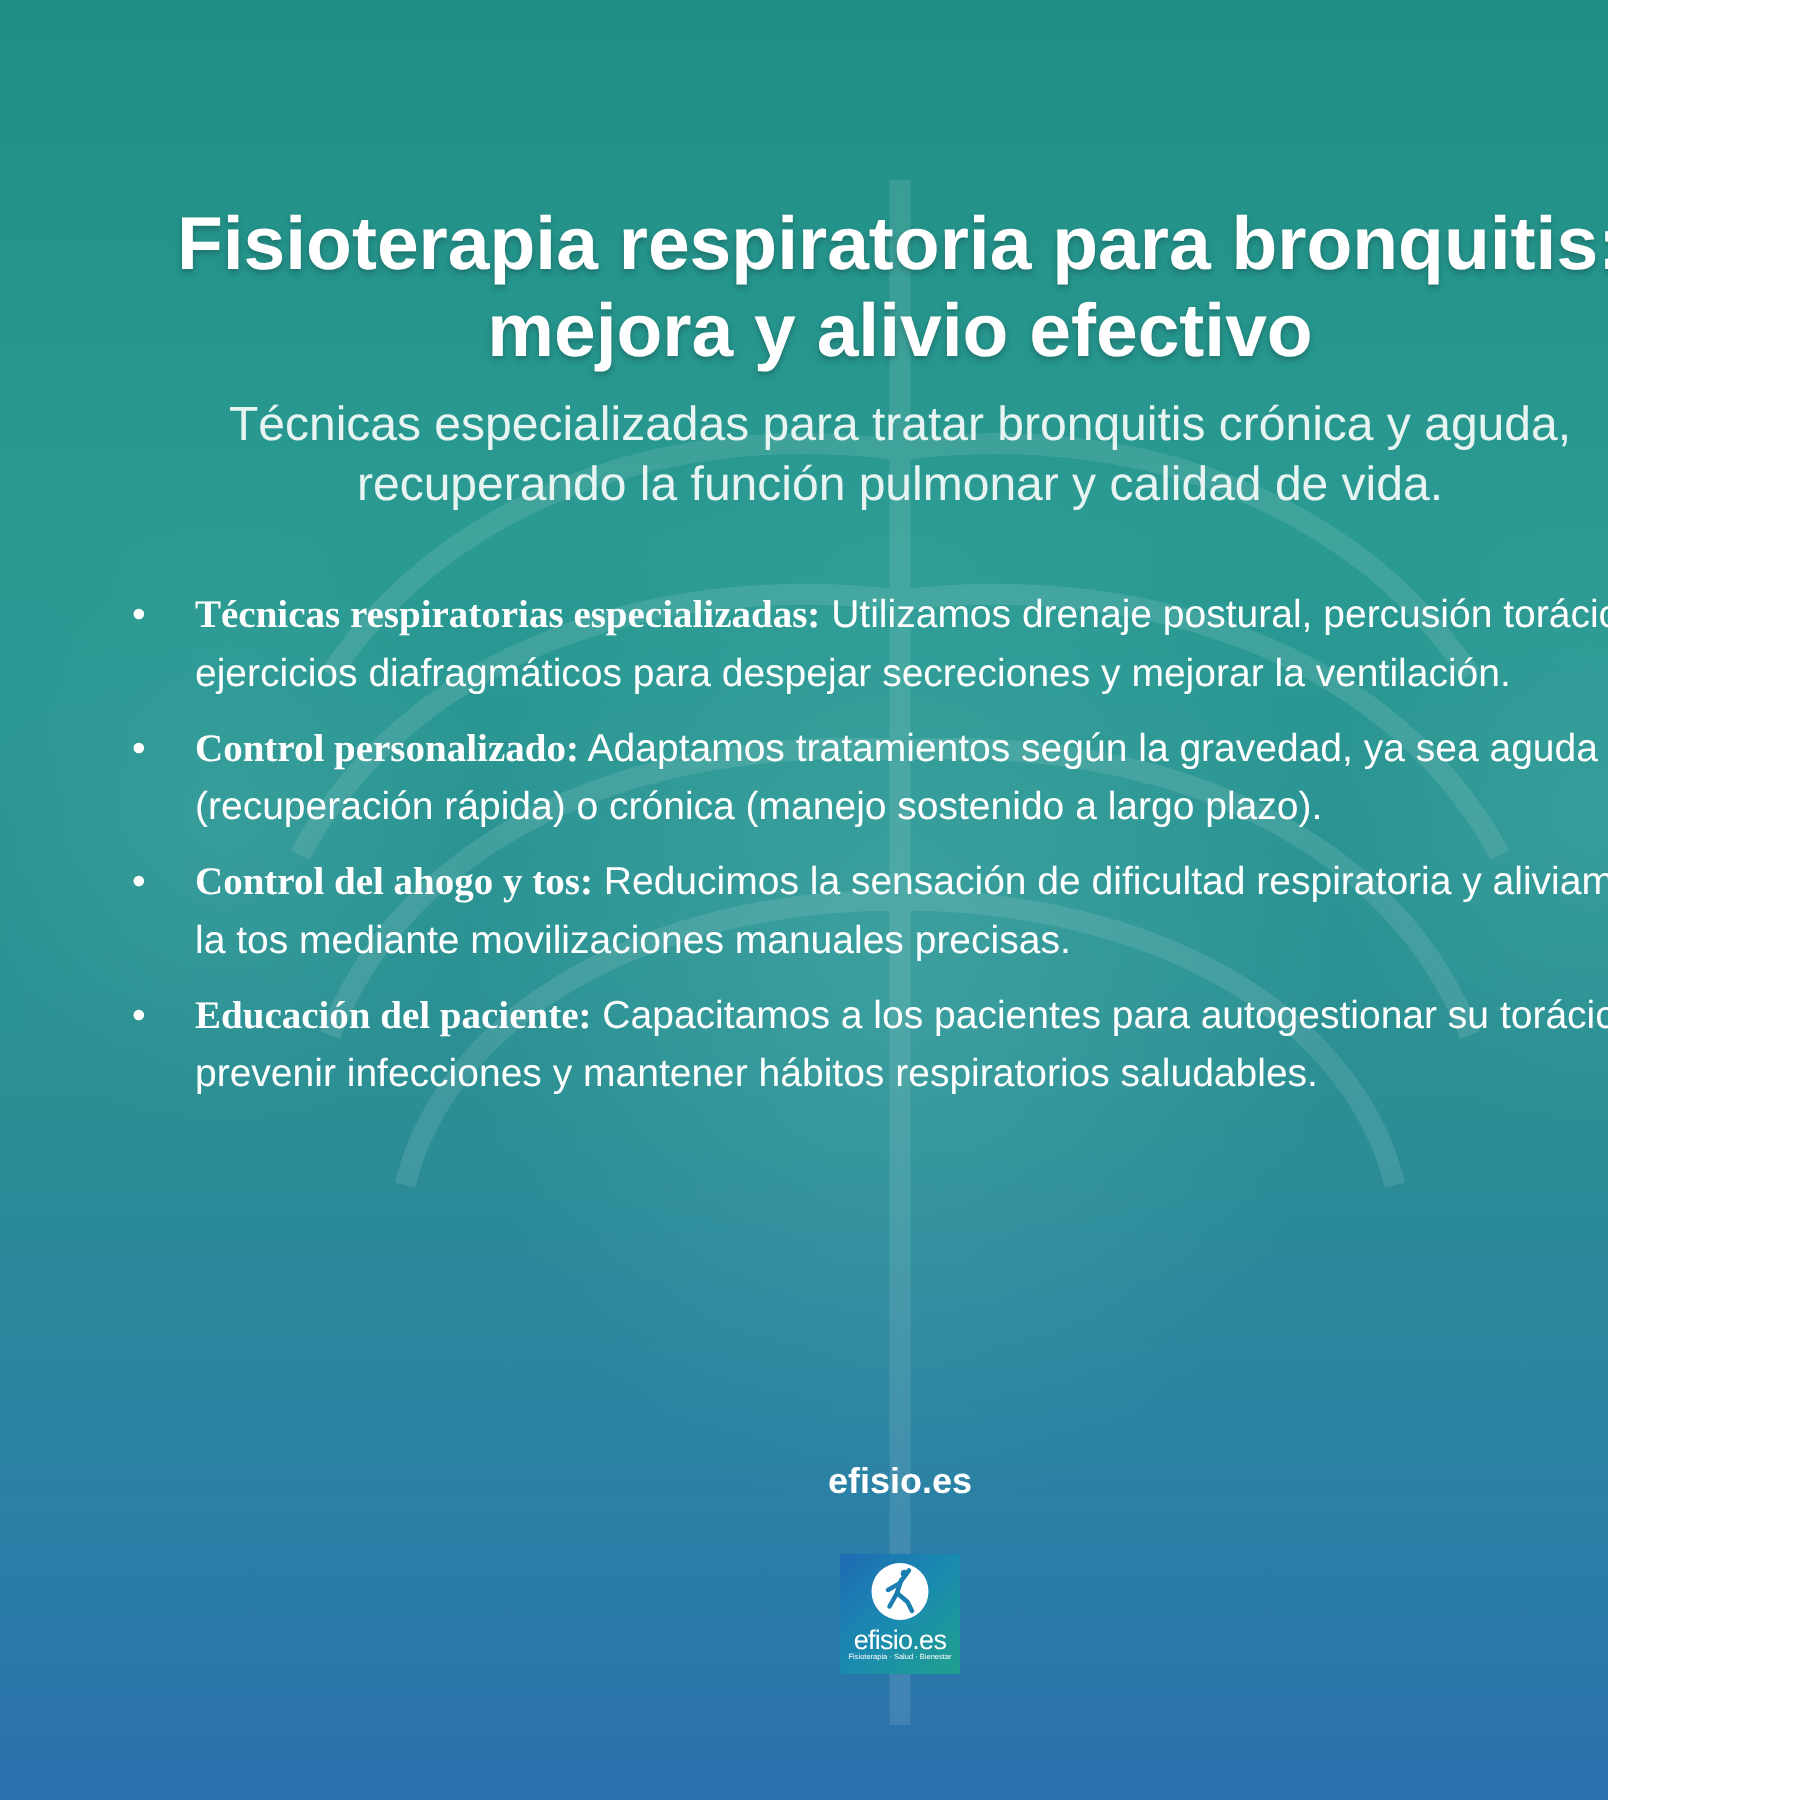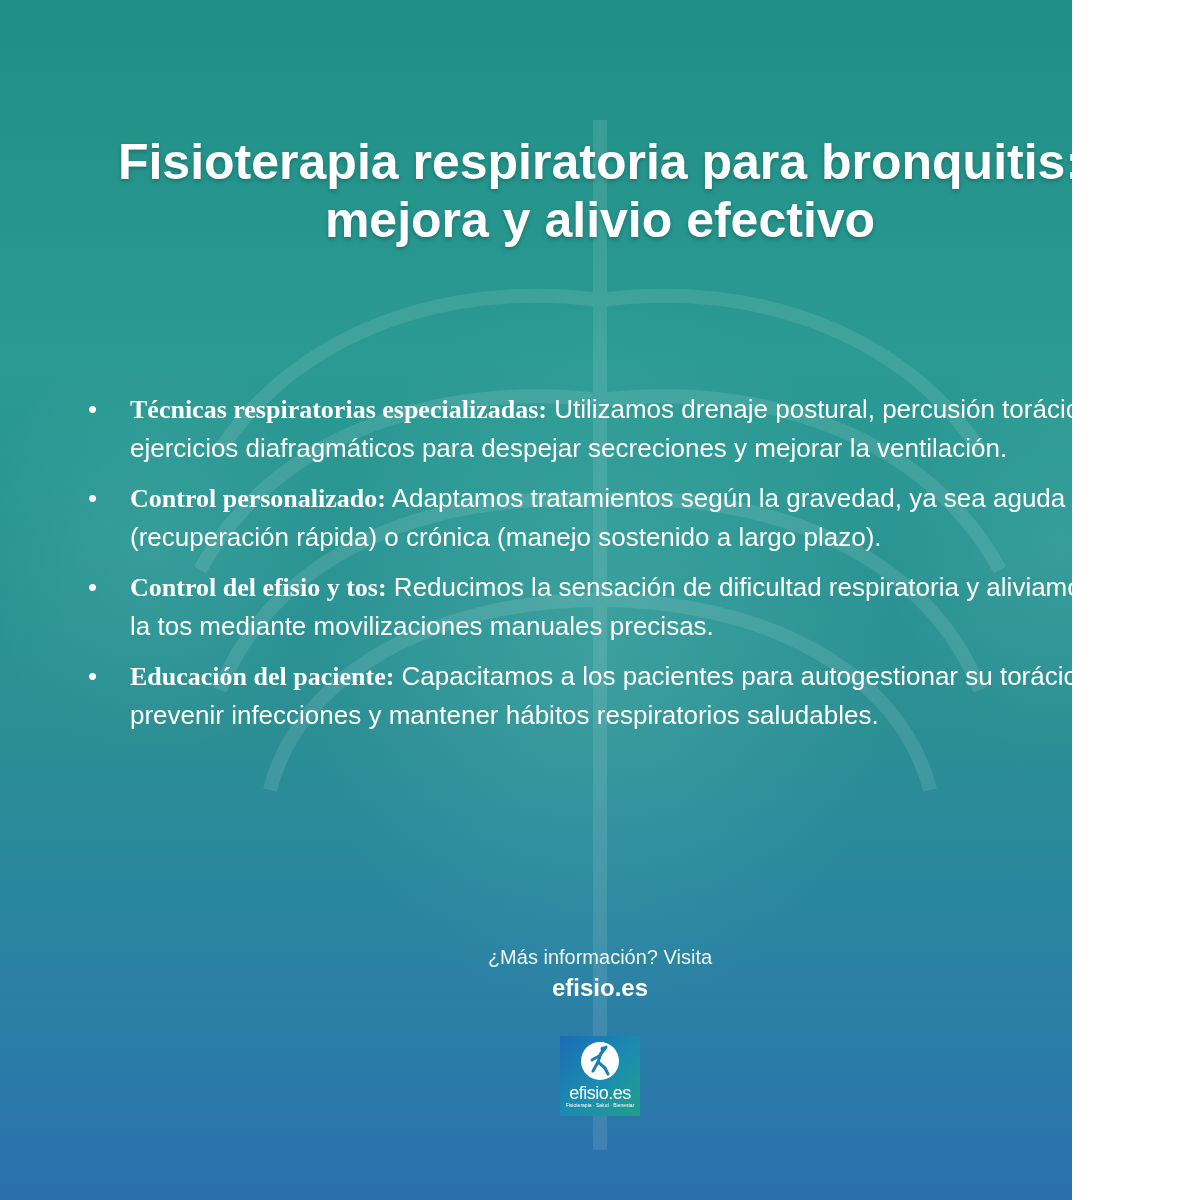--- a/index.html
+++ b/index.html
@@ -64,41 +64,41 @@
       <path d="M600 400 C770 380 930 440 1000 570"></path>
       <path d="M600 500 C420 490 270 560 220 690"></path>
       <path d="M600 500 C780 490 930 560 980 690"></path>
       <path d="M600 600 C440 600 300 670 270 790"></path>
       <path d="M600 600 C760 600 900 670 930 790"></path>
     </g>
   </svg>
 
   <div class="content">
     <h1>Fisioterapia respiratoria para bronquitis: mejora y alivio efectivo</h1>
+    <p class="subtitle">Técnicas especializadas para tratar bronquitis crónica y aguda, recuperando la función pulmonar y calidad de vida.</p>
 
     <ul class="bullets">
       <li>
         <span class="dot">•</span>
         <b>Técnicas respiratorias especializadas:</b><span> Utilizamos drenaje postural, percusión torácica y ejercicios diafragmáticos para despejar secreciones y mejorar la ventilación.</span>
       </li>
       <li>
         <span class="dot">•</span>
         <b>Control personalizado:</b><span> Adaptamos tratamientos según la gravedad, ya sea aguda (recuperación rápida) o crónica (manejo sostenido a largo plazo).</span>
       </li>
       <li>
         <span class="dot">•</span>
-        <b>Control del efisio y tos:</b><span> Reducimos la sensación de dificultad respiratoria y aliviamos la tos mediante movilizaciones manuales precisas.</span>
+        <b>Control del ahogo y tos:</b><span> Reducimos la sensación de dificultad respiratoria y aliviamos la tos mediante movilizaciones manuales precisas.</span>
       </li>
       <li>
         <span class="dot">•</span>
         <b>Educación del paciente:</b><span> Capacitamos a los pacientes para autogestionar su torácica, prevenir infecciones y mantener hábitos respiratorios saludables.</span>
       </li>
     </ul>
 
-    <div class="more">¿Más información? Visita</div>
     <div class="site">efisio.es</div>
 
     <div class="logo">
       <div class="circle">
         <svg width="38" height="38" viewBox="0 0 38 38">
           <g stroke="#1a7fb0" stroke-width="3" fill="none" stroke-linecap="round">
             <circle cx="22" cy="7" r="2.5" fill="#1a7fb0" stroke="none"></circle>
             <path d="M20 11 L17 20 L12 29"></path>
             <path d="M17 20 L24 26 L27 32"></path>
             <path d="M19 13 L25 5"></path>

